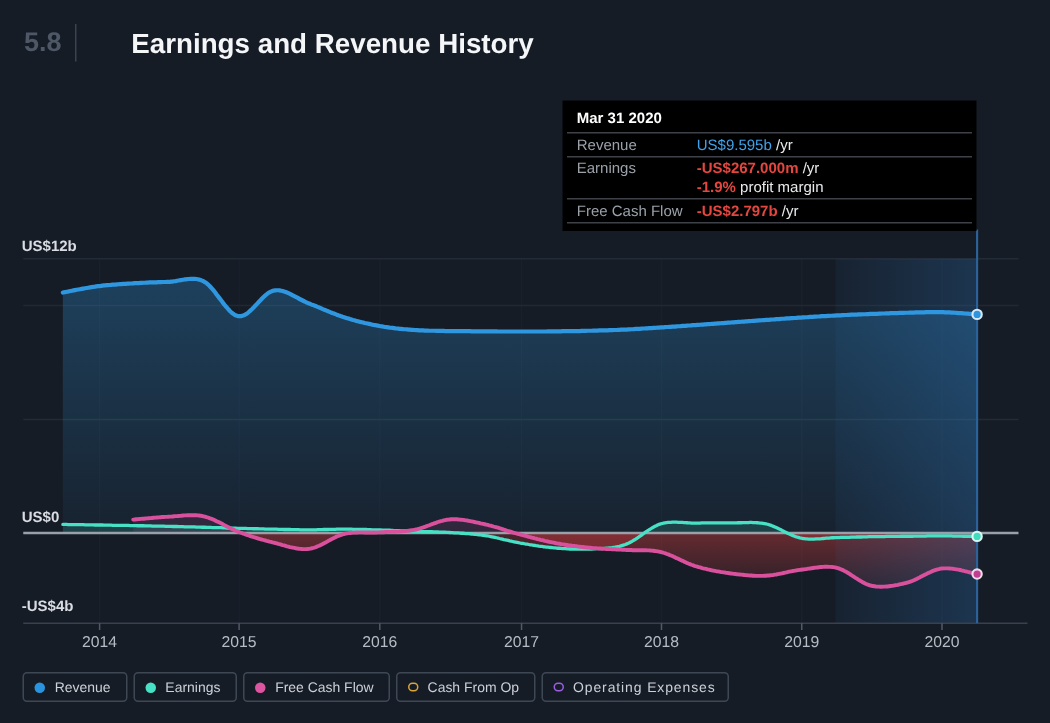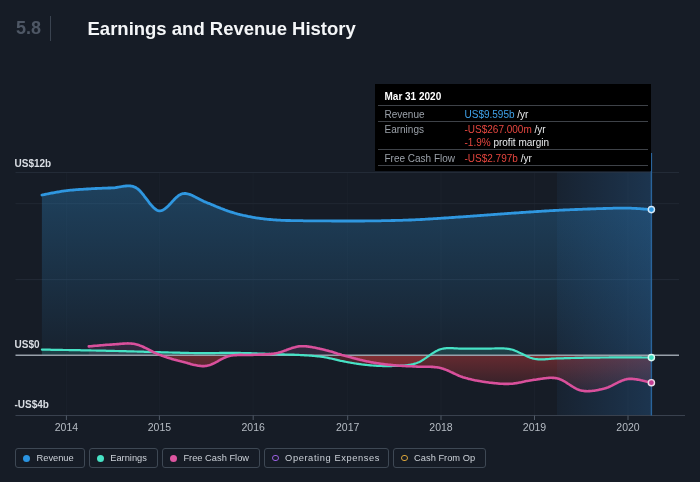--- a/index.html
+++ b/index.html
@@ -4,28 +4,28 @@
 <style>
   html,body { margin:0; padding:0; }
   body { width:700px; height:482px; background:#161c26; position:relative; overflow:hidden;
          font-family:"Liberation Sans", sans-serif; }
   .num { position:absolute; left:16px; top:17.5px; font-size:18px; font-weight:bold; color:#4e5765; }
   .hsep { position:absolute; left:50px; top:16px; width:1px; height:25px; background:#3a4350; }
   .title { position:absolute; left:55.5px; top:17.5px; font-size:18.5px; font-weight:bold; color:#f4f6f8;margin-left:32px; }
   svg { position:absolute; left:0; top:0; }
   .xl { font:10.5px "Liberation Sans", sans-serif; fill:#b6bcc4; }
   .yl { font:bold 10px "Liberation Sans", sans-serif; fill:#d9dde3; }
-  .tip { position:absolute; left:375px; top:84px; width:276px; height:86.5px; background:#000;
+  .tip { position:absolute; left:375px; top:67px; width:276px; height:86.5px; background:#000;
           box-sizing:border-box; font-size:10px; color:#e8eaec; }
   .tip .row { position:absolute; left:9.5px; right:6px; }
   .tip .sep { position:absolute; left:3px; right:3px; height:1px; background:#3e4248; }
   .tip .lab { color:#9ba1a9; }
   .tip .val { position:absolute; left:80px;text-align:center; }
   .blue { color:#3fa2ea; }
-  .red { color:#e5463f; }
+  .red { color:#e5463f;font-weight:bold; }
   .legend { position:absolute; left:15px; top:448px; display:flex; gap:4px; }
   .li { display:flex; align-items:center; height:20px; box-sizing:border-box; border:1px solid #3e4854;
         border-radius:3px; padding:0 10px 0 7px; font-size:9.3px; color:#ccd1d8; white-space:nowrap; }
   .dot { width:7px; height:7px; border-radius:50%; margin-right:6.5px; }
   .ring { width:4.5px; height:4.5px; border-radius:50%; margin-right:6.5px; border:1.6px solid; }
 </style>
 </head>
 <body>
 <div class="num">5.8</div>
 <div class="hsep"></div>
@@ -102,15 +102,15 @@
       <span class="val"><span class="red">-1.9%</span> profit margin</span>
     </div>
   <div class="sep" style="top:65.1px;"></div>
   <div class="row" style="top:68.9px;"><span class="lab">Free Cash Flow</span><span class="val"><span class="red">-US$2.797b</span> /yr</span></div>
   <div class="sep" style="top:80.5px;"></div>
 </div>
 <div class="legend">
   <div class="li"><span class="dot" style="background:#2a93e0;"></span>Revenue</div>
   <div class="li"><span class="dot" style="background:#47e2c5;"></span>Earnings</div>
   <div class="li"><span class="dot" style="background:#dd55a0;"></span>Free Cash Flow</div>
+  <div class="li"><span class="ring" style="border-color:#d9a43a;"></span>Cash From Op</div>
   <div class="li" style="letter-spacing:0.6px; padding-right:8px;"><span class="ring" style="border-color:#9a5fe0;"></span>Operating Expenses</div>
-  <div class="li"><span class="ring" style="border-color:#d9a43a;"></span>Cash From Op</div>
 </div>
 
 </body></html>

